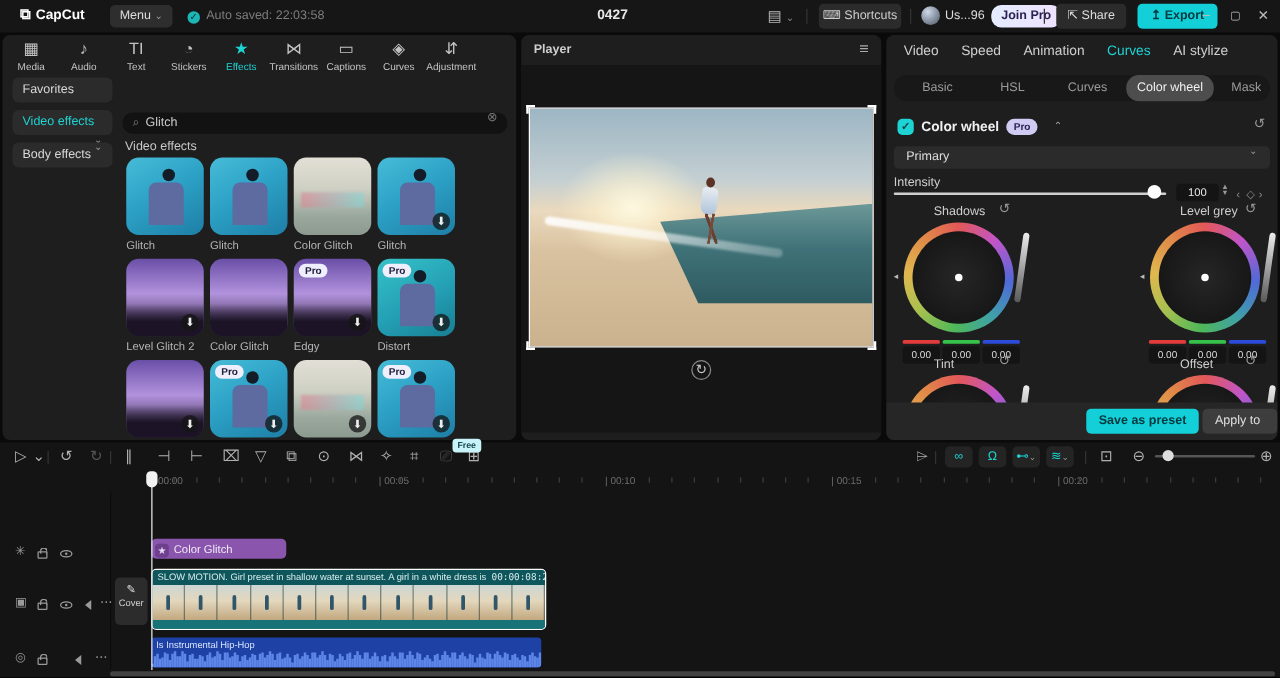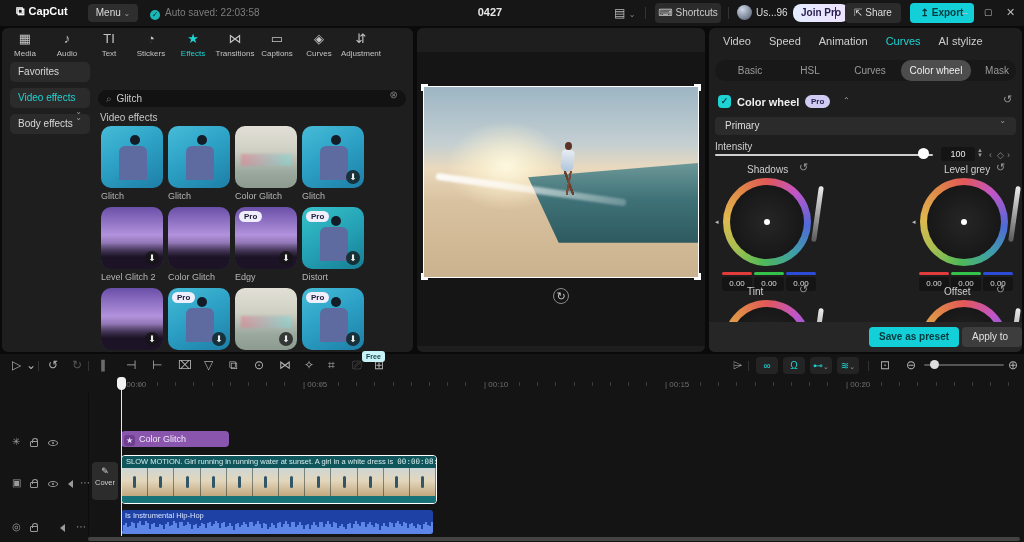--- a/index.html
+++ b/index.html
@@ -299,20 +299,24 @@
             <div class="fig-body"></div>
             <div class="fig-head"></div>
             <div class="pro-badge">Pro</div>
             <div class="dl-badge icon">⬇</div>
           </div>
         </div>
       </div>
   </div>
 
   <div id="player-panel" class="abs panel">
+    <div class="abs player-head">
+      <span class="abs player-title">Player</span>
+      <span class="abs player-menu icon">≡</span>
+    </div>
     <div id="viewport" class="abs">
       <div id="beach" class="abs">
         <div class="sun"></div>
         <div class="sea"></div>
         <div class="foam"></div>
         <div class="girl-dress"></div>
         <div class="girl-head"></div>
         <div class="girl-legs"></div>
         <div class="sel-corner" style="left:-3px;top:-3px;border-right:none;border-bottom:none;"></div>
         <div class="sel-corner" style="right:-3px;top:-3px;border-left:none;border-bottom:none;"></div>
@@ -532,21 +536,21 @@
 
     <div class="abs cover-chip">
       <span class="pen icon">✎</span>
       <span class="lb">Cover</span>
     </div>
 
     <div class="abs fx-clip">
       <span class="chip icon">★</span><span>Color Glitch</span>
     </div>
     <div class="abs video-clip">
-      <div class="vc-caption"><span style="padding-left:4px;">SLOW MOTION. Girl running in running water at sunset. A girl in a white dress is</span>&nbsp;&nbsp;<span class="mono">00:00:08:21</span></div>
+      <div class="vc-caption"><span style="padding-left:4px;">SLOW MOTION. Girl preset in shallow water at sunset. A girl in a white dress is</span>&nbsp;&nbsp;<span class="mono">00:00:08:21</span></div>
       <div class="vc-strip" id="filmstrip">
           <div class="vc-cell"></div>
           <div class="vc-cell"></div>
           <div class="vc-cell"></div>
           <div class="vc-cell"></div>
           <div class="vc-cell"></div>
           <div class="vc-cell"></div>
           <div class="vc-cell"></div>
           <div class="vc-cell"></div>
           <div class="vc-cell"></div>

